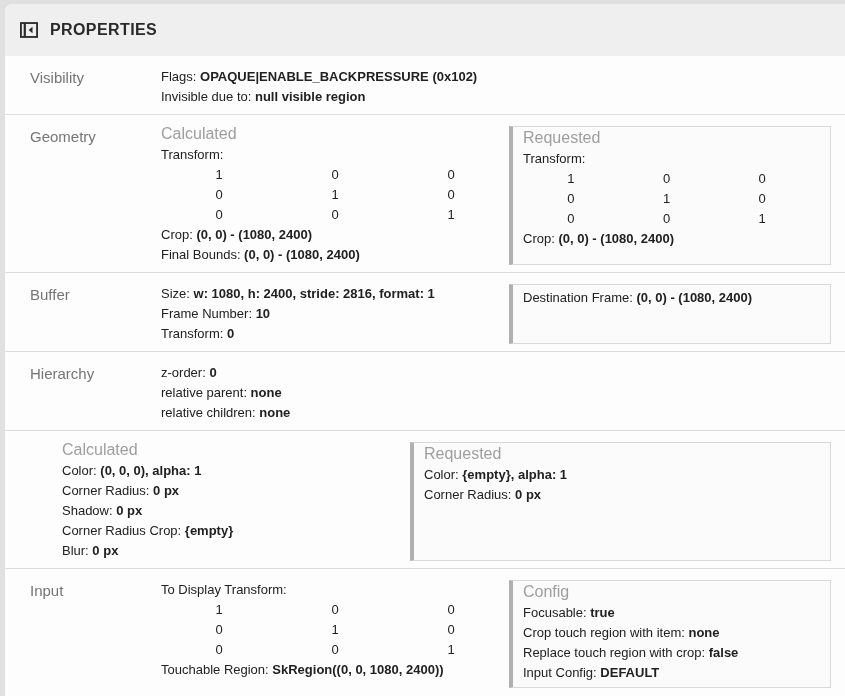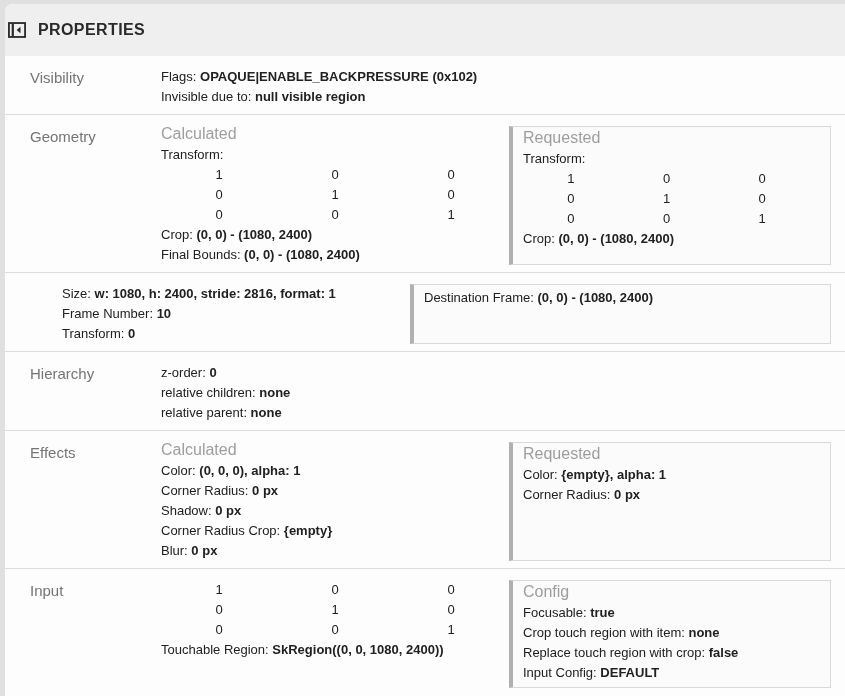--- a/index.html
+++ b/index.html
@@ -19,21 +19,21 @@
     position:absolute; left:5px; top:4px; right:0; bottom:0;
     background:var(--card-bg);
     border-top-left-radius:8px;
     overflow:hidden;
     display:flex; flex-direction:column;
   }
   .header{
     flex:0 0 52px;
     background:var(--header-bg);
     display:flex; align-items:center;
-    gap:9px;
+    padding-left:12px; gap:9px;
   }
   .header .icon-btn{
     width:24px; height:24px; display:flex; align-items:center; justify-content:center;
     background:none; border:none; cursor:pointer; color:#2a2a2a;
   }
   .title{
     font-size:16px; font-weight:700; letter-spacing:0.4px; color:#2a2a2a;
   }
   .sections{flex:1; overflow:hidden;}
   .section{
@@ -131,63 +131,64 @@
               <span class="cell">0</span>
               <span class="cell">0</span>
               <span class="cell">0</span>
               <span class="cell">1</span>
             </div>
             <div class="line"><span class="k">Crop: </span><span class="v">(0, 0) - (1080, 2400)</span></div>
           </div>
         </div>
       </div>
       <div class="section">
+        <div class="sec-label">Buffer</div>
         <div class="sec-content">
           <div class="left-col">
             <div class="line"><span class="k">Size: </span><span class="v">w: 1080, h: 2400, stride: 2816, format: 1</span></div>
             <div class="line"><span class="k">Frame Number: </span><span class="v">10</span></div>
             <div class="line"><span class="k">Transform: </span><span class="v">0</span></div>
           </div>
           <div class="right-box">
             <div class="line"><span class="k">Destination Frame: </span><span class="v">(0, 0) - (1080, 2400)</span></div>
           </div>
         </div>
       </div>
       <div class="section">
         <div class="sec-label">Hierarchy</div>
         <div class="sec-content">
           <div class="left-col full">
             <div class="line"><span class="k">z-order: </span><span class="v">0</span></div>
+            <div class="line"><span class="k">relative parent: </span><span class="v">none</span></div>
             <div class="line"><span class="k">relative children: </span><span class="v">none</span></div>
-            <div class="line"><span class="k">relative parent: </span><span class="v">none</span></div>
-          </div>
-        </div>
-      </div>
-      <div class="section">
-        <div class="sec-label">Effects</div>
+          </div>
+        </div>
+      </div>
+      <div class="section">
         <div class="sec-content">
           <div class="left-col">
             <div class="tag">Calculated</div>
             <div class="line"><span class="k">Color: </span><span class="v">(0, 0, 0), alpha: 1</span></div>
             <div class="line"><span class="k">Corner Radius: </span><span class="v">0 px</span></div>
             <div class="line"><span class="k">Shadow: </span><span class="v">0 px</span></div>
             <div class="line"><span class="k">Corner Radius Crop: </span><span class="v">{empty}</span></div>
             <div class="line"><span class="k">Blur: </span><span class="v">0 px</span></div>
           </div>
           <div class="right-box">
             <div class="tag">Requested</div>
             <div class="line"><span class="k">Color: </span><span class="v">{empty}, alpha: 1</span></div>
             <div class="line"><span class="k">Corner Radius: </span><span class="v">0 px</span></div>
           </div>
         </div>
       </div>
       <div class="section">
         <div class="sec-label">Input</div>
         <div class="sec-content">
           <div class="left-col">
+            <div class="line">To Display Transform:</div>
             <div class="matrix">
               <span class="cell">1</span>
               <span class="cell">0</span>
               <span class="cell">0</span>
               <span class="cell">0</span>
               <span class="cell">1</span>
               <span class="cell">0</span>
               <span class="cell">0</span>
               <span class="cell">0</span>
               <span class="cell">1</span>

